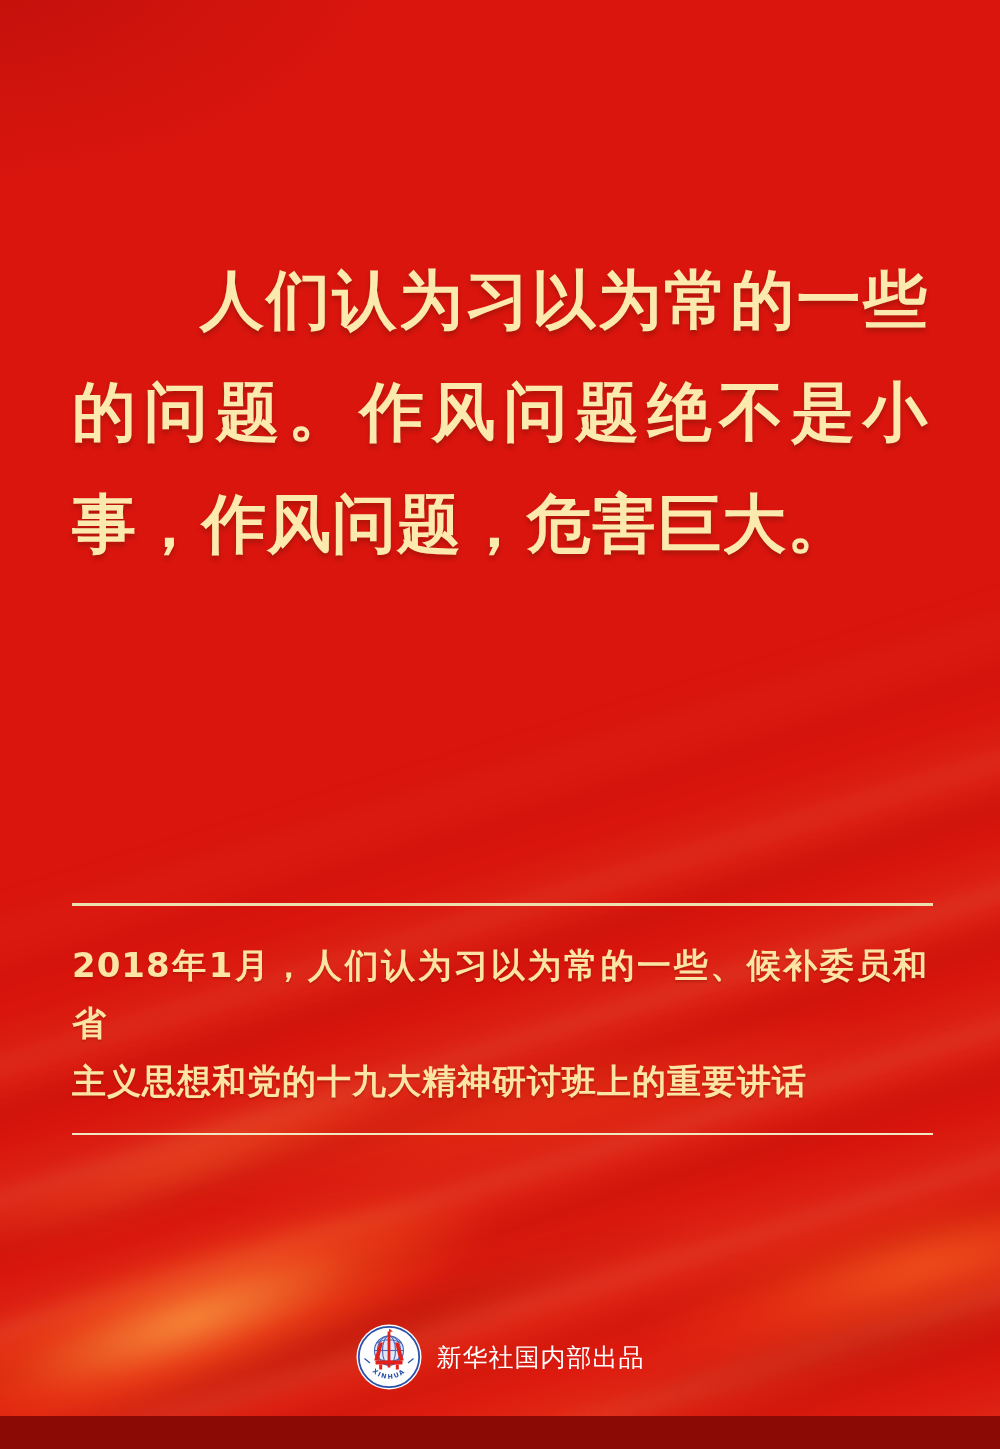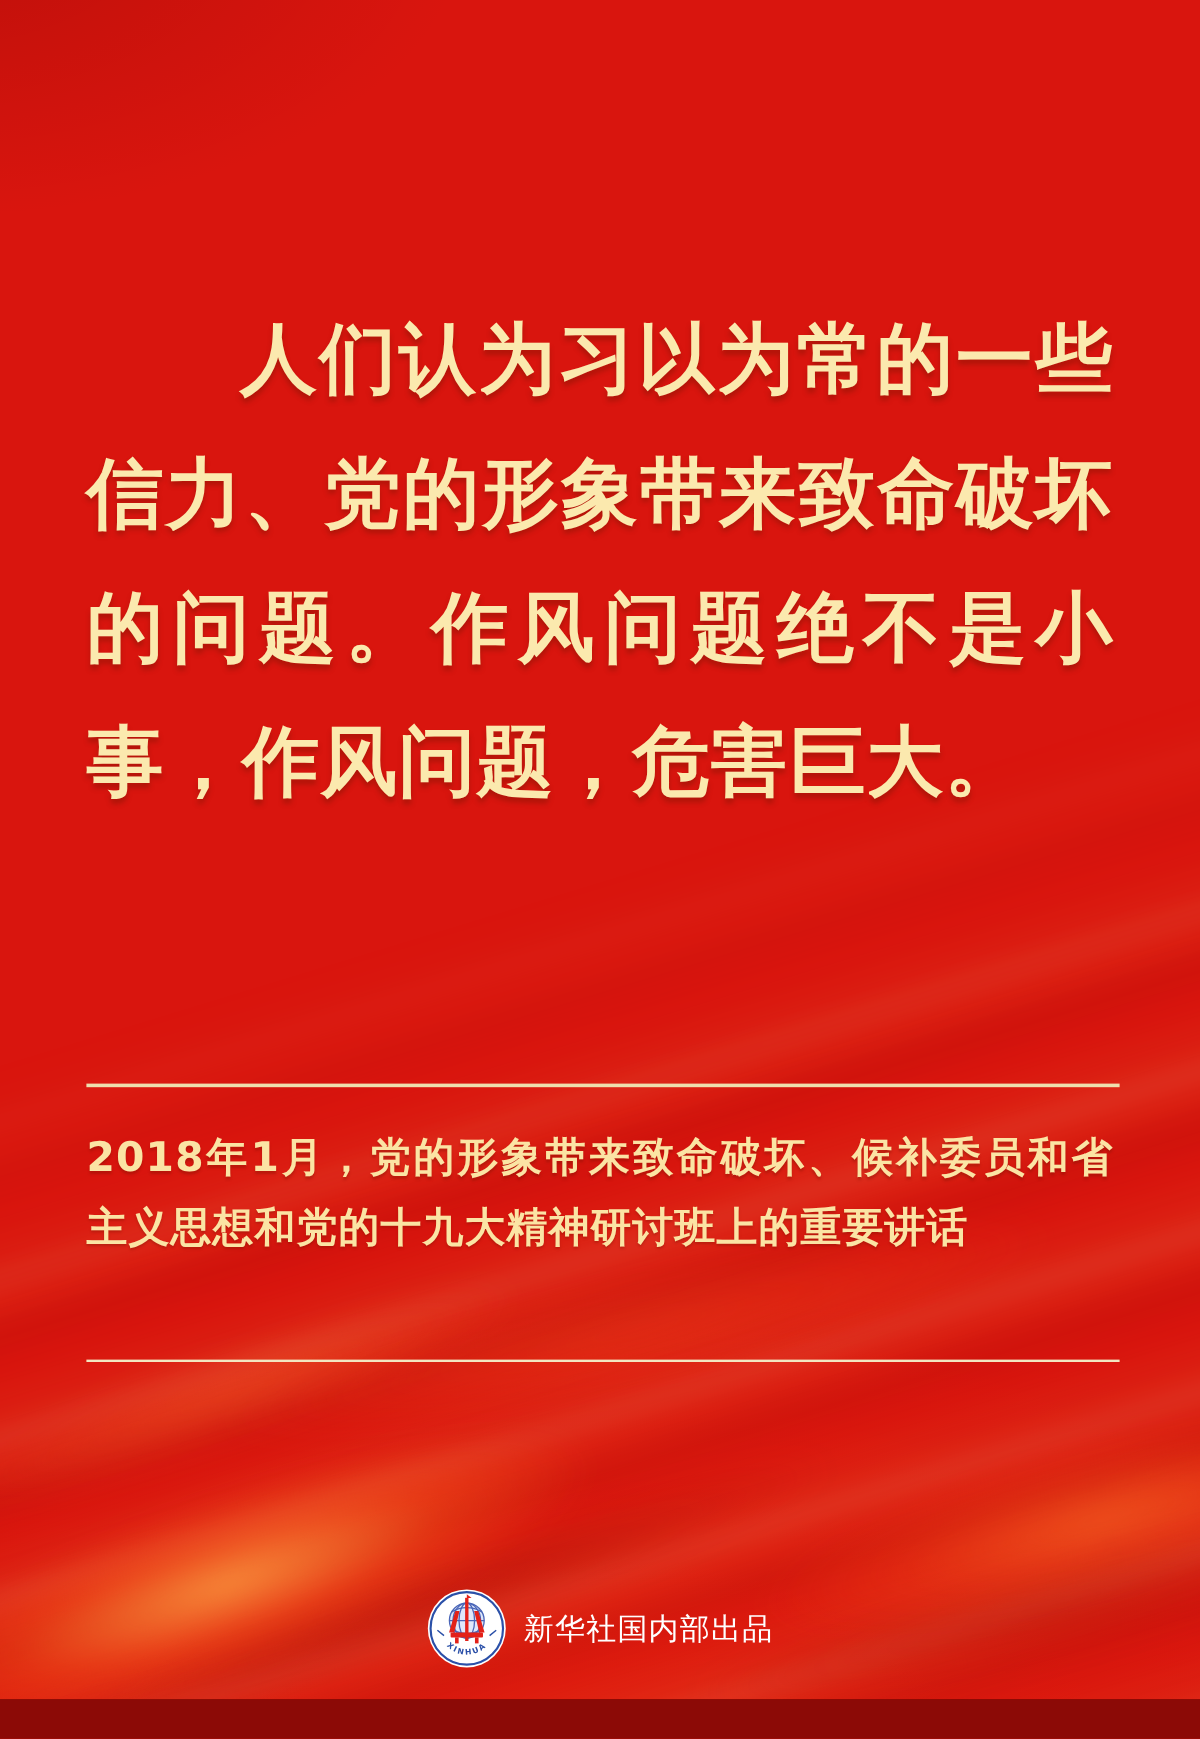--- a/index.html
+++ b/index.html
@@ -103,30 +103,29 @@
     <div class="glow glow-d"></div>
     <div class="glow shade-a"></div>
     <div class="glow shade-b"></div>
     <div class="glow glow-a"></div>
     <div class="glow glow-b"></div>
   </div>
 
   <div class="quote">
 
   <div class="quote-line">人们认为习以为常的一些</div>
-      <div class="quote-line">信力、党的形象带来致命破坏</div>
       <div class="quote-line">的问题。作风问题绝不是小</div>
       <div class="quote-line">事，作风问题，危害巨大。</div>
     </div>
 
   <div class="divider divider-top"></div>
 
   <div class="citation">
 
-  <div class="cite-line">2018年1月，党的形象带来致命破坏、候补委员和省</div>
+  <div class="cite-line">2018年1月，人们认为习以为常的一些、候补委员和省</div>
       <div class="cite-line">主义思想和党的十九大精神研讨班上的重要讲话</div>
     </div>
 
   <div class="divider divider-bottom"></div>
 
   <div class="footer">
     <svg class="logo" viewBox="0 0 66 66" xmlns="http://www.w3.org/2000/svg">
       <defs>
         <path id="xhArc" d="M 11.5,40 A 23,23 0 0 0 54.5,40" fill="none"></path>
       </defs>

